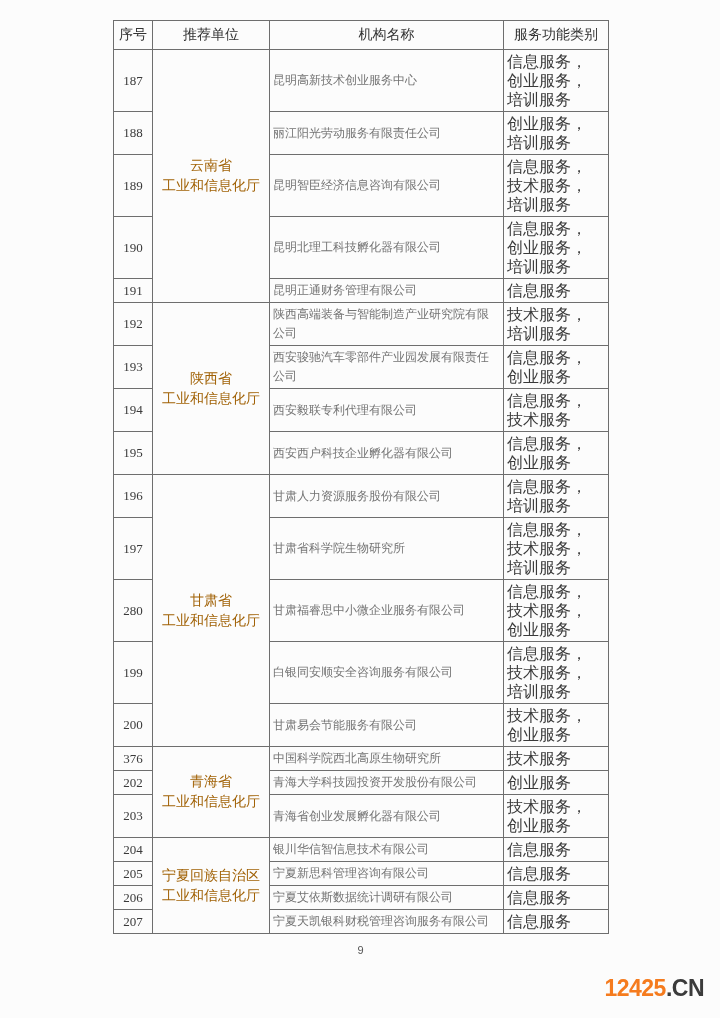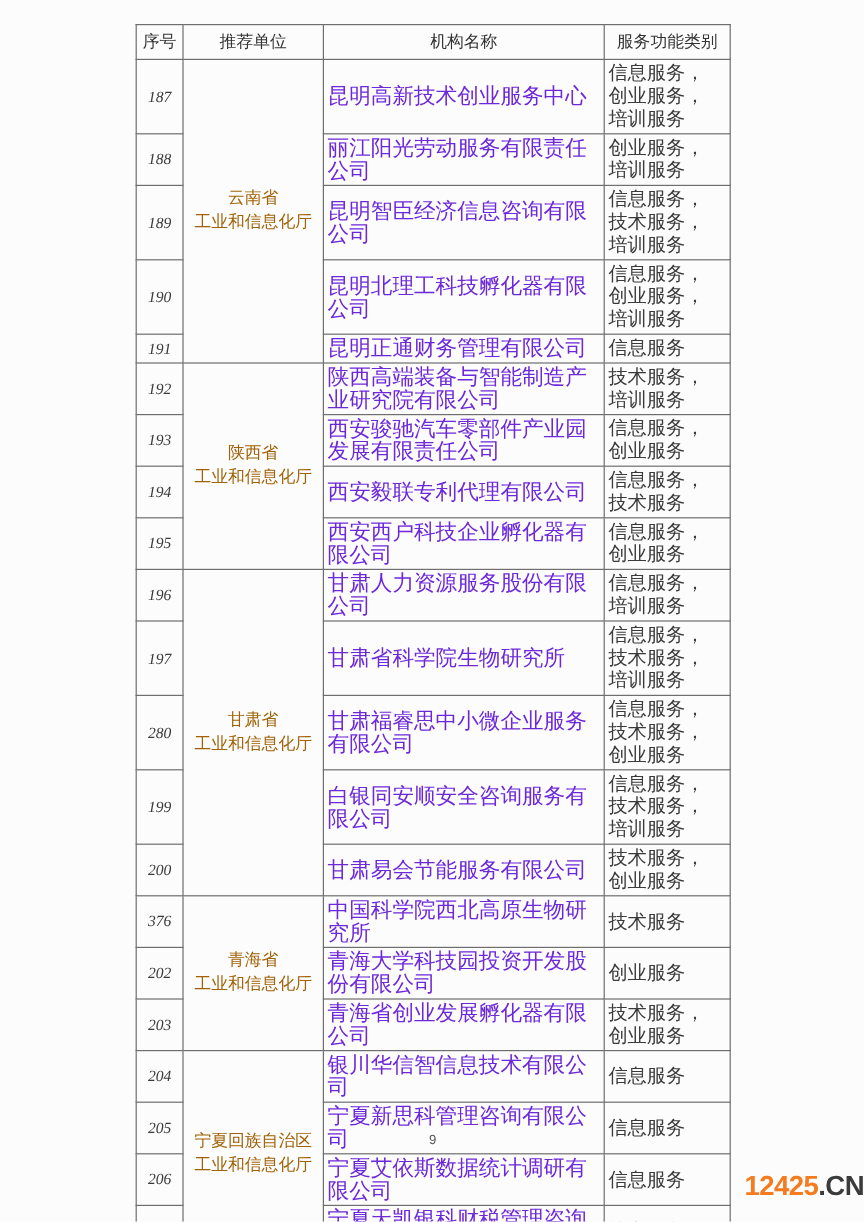--- a/index.html
+++ b/index.html
@@ -36,36 +36,35 @@
     padding: 1px 2px;
     text-align: center;
     color: #333;
   }
   td.cell-no {
     text-align: center;
     font-size: 13px;
     line-height: 18px;
     padding: 2px;
     color: #3a3a3a;
-    font-style: italic;
   }
   td.cell-unit {
     text-align: center;
     font-size: 14px;
     line-height: 20px;
     padding: 2px;
     white-space: pre-line;
     color: #a16207;
   }
   td.cell-org {
     text-align: left;
-    font-size: 18px;
+    font-size: 12px;
     line-height: 19px;
     padding: 2px 3px;
-    color: #6d28d9;
+    color: #737373;
     word-break: break-all;
   }
   td.cell-svc {
     text-align: left;
     font-size: 16px;
     line-height: 19px;
     padding: 2px 3px;
     white-space: pre-line;
     color: #3a3a3a;
   }
@@ -74,21 +73,21 @@
     left: 113px;
     top: 944px;
     width: 495px;
     text-align: center;
     font-family: "Liberation Sans", sans-serif;
     font-size: 11px;
     color: #555;
   }
   .watermark {
     position: absolute;
-    right: 0;
+    right: 16px;
     top: 975px;
     font-family: "Liberation Sans", sans-serif;
     font-weight: bold;
     font-size: 23px;
     letter-spacing: -0.5px;
     white-space: nowrap;
   }
 </style>
 </head>
 <body>

